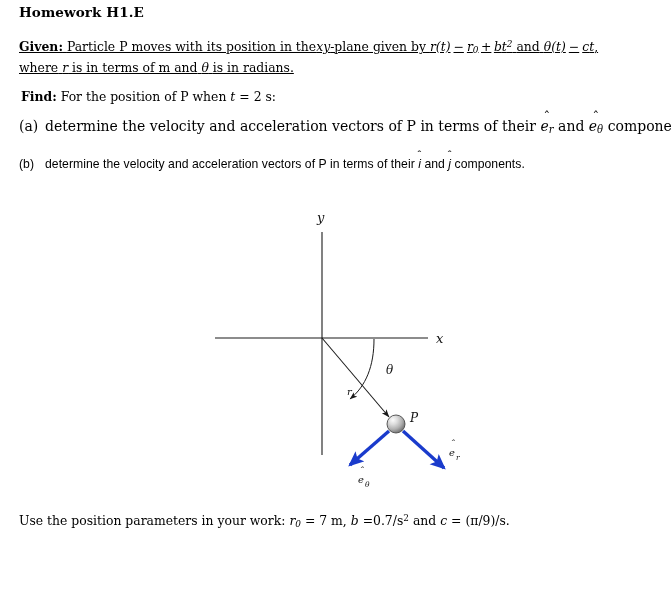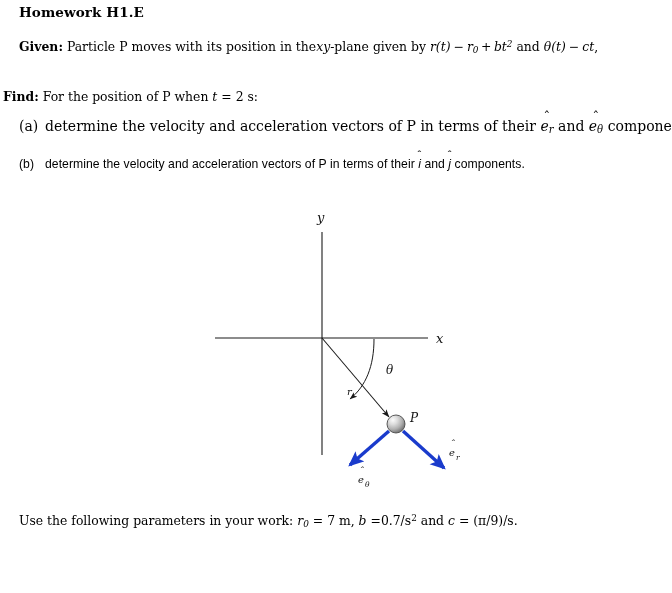--- a/index.html
+++ b/index.html
@@ -36,22 +36,22 @@
     white-space: nowrap;
   }
 
   .para {
     position: absolute;
     font-size: 12.4px;
     line-height: 17.5px;
     white-space: nowrap;
   }
 
-  .given-block  { left: 19px; top: 36px;  }
-  .find-block   { left: 3px; top: 88px;  }
+  .given-block  { left: 19px; top: 36px; text-decoration: underline;  }
+  .find-block   { left: 21px; top: 88px;  }
   .item-a       { left: 19px; top: 118px; }
   .item-b       { left: 19px; top: 157px; }
   .params-block { left: 19px; top: 510px; }
 
   .lbl { font-weight: bold; }
 
   
   .item { position: absolute; font-size: 14px; white-space: nowrap; }
   .item .marker { display: inline-block; width: 26px; }
 
@@ -147,20 +147,27 @@
   <div class="para given-block">
     <div>
       <span class="lbl">Given:</span>
       <span>Particle P moves with its position in the</span><span class="mi">xy</span><span>-plane given by</span>
       <span class="mi">
         <span>r(t)</span><span class="dash">−</span><span>r</span><span class="msub">0</span><span class="op">+</span><span>b</span><span>t</span><span class="msup">2</span>
       </span>
       <span>and</span>
       <span class="mi">
         <span>θ(t)</span><span class="dash">−</span><span>c</span><span>t</span></span><span>,</span>
+    </div>
+    <div>
+      <span>where</span>
+      <span class="mi">r</span>
+      <span>is in terms of m and</span>
+      <span class="mi">θ</span>
+      <span>is in radians.</span>
     </div>
   </div>
 
   <div class="para find-block">
     <span class="lbl">Find:</span>
     <span>For the position of P when</span>
     <span class="mi">t</span>
     <span>=</span>
     <span>2 s:</span>
   </div>
@@ -226,21 +233,21 @@
 
       <g>
         <text class="fig-label-sm" x="450" y="247">ˆ</text>
         <text class="fig-label-sm" x="449" y="256">e</text>
         <text class="fig-sub" x="456" y="260">r</text>
       </g>
     </svg>
   </div>
 
   <div class="para params-block">
-    <span>Use the following parameters in your work:</span>
+    <span>Use the position parameters in your work:</span>
     <span class="mi"><span>r</span><span class="msub mup">0</span></span>
     <span>=</span>
     <span>7 m,</span>
     <span class="mi">b</span>
     <span>=</span><span>0.7/s</span><span class="msup-up">2</span>
     <span>and</span>
     <span class="mi">c</span>
     <span>=</span>
     <span>(π/9)/s.</span>
   </div>

